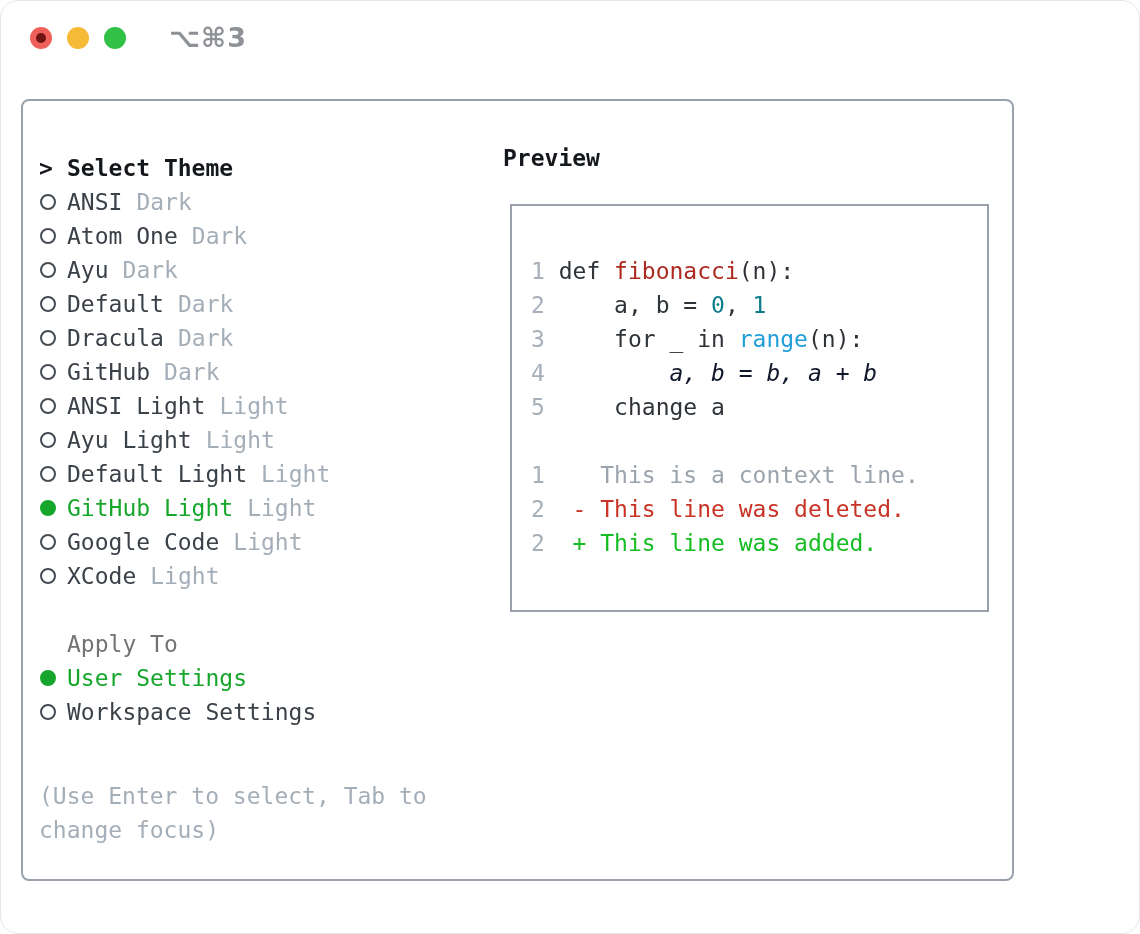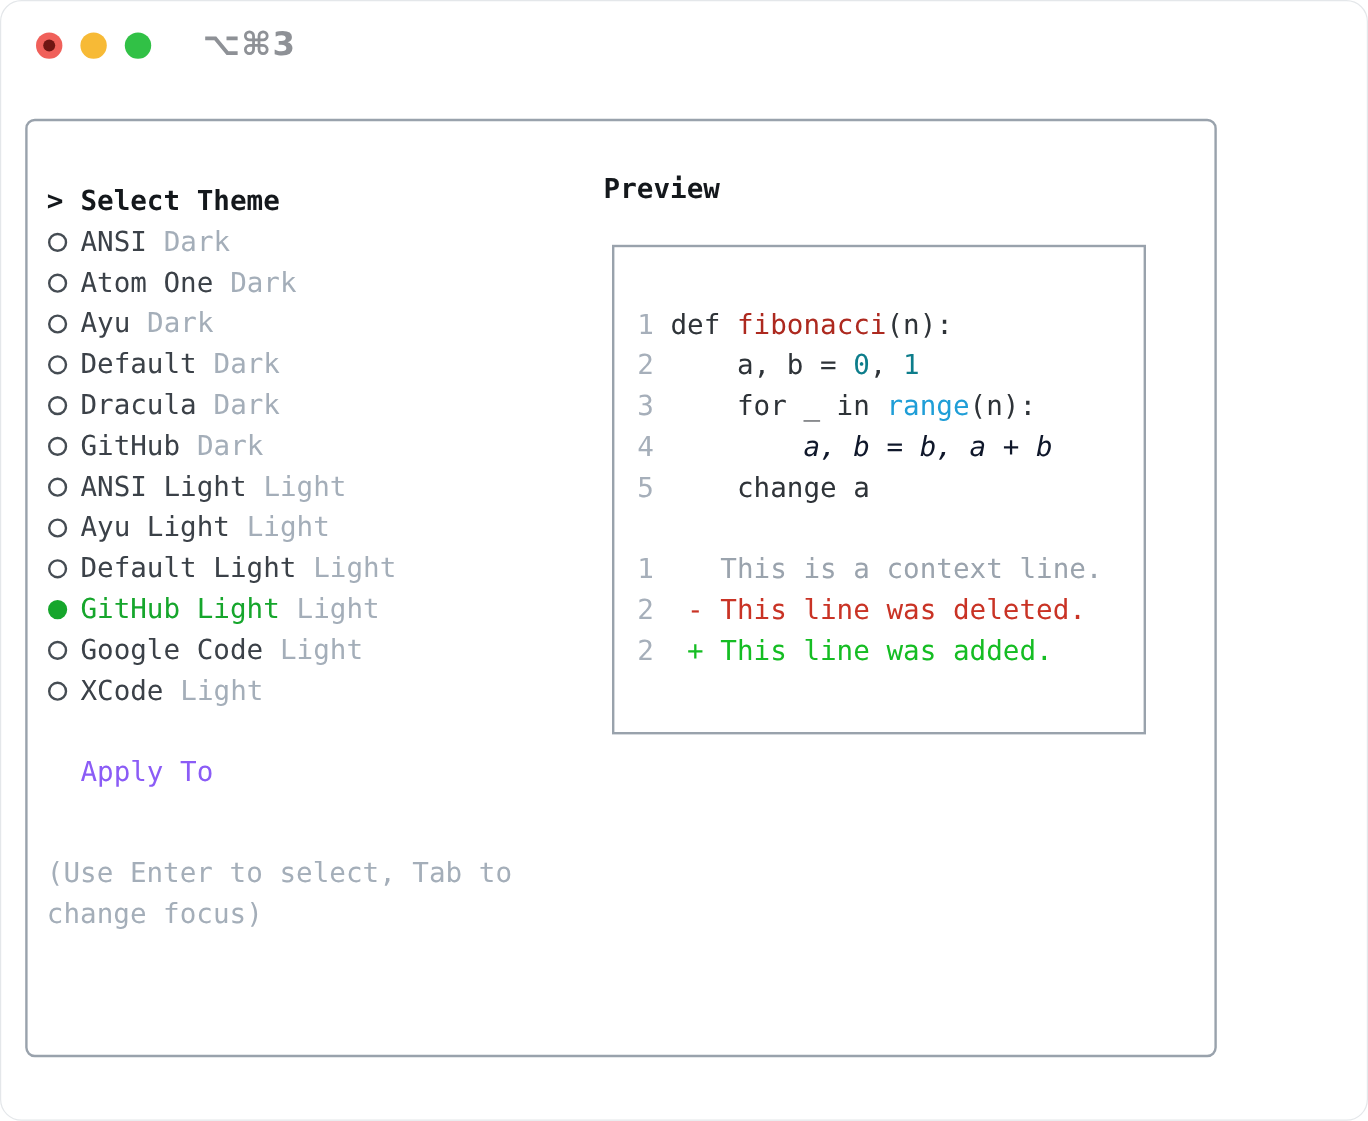--- a/index.html
+++ b/index.html
@@ -100,21 +100,21 @@
   }
   .header-label { font-weight: bold; color: #14181c; }
   .theme-name { color: #3b4148; }
   .row.selected .theme-name,
   .row.selected .apply-label { color: #16a62c; }
   .variant {
     color: #a4aeb9;
     margin-left: 14px;
     text-align: center;
   }
-  .section-label { color: #8b5cf6; }
+  .section-label { color: #737373; }
   .apply-label { color: #3b4148; }
   .apply-section { margin-top: 34px; }
   .help-text {
     margin-top: 50px;
     width: 420px;
     font-size: 23px;
     line-height: 34px;
     color: #a4aeb9;
   }
   
@@ -124,21 +124,21 @@
     height: 34px;
     display: flex;
     align-items: center;
     font-size: 23px;
     font-weight: bold;
     color: #14181c;
   }
   .preview-box {
     position: absolute;
     left: 487px; top: 103px;
-    width: 445px; height: 408px;
+    width: 479px; height: 408px;
     border: 2px solid #99a2ac;
     box-sizing: border-box;
     padding: 48px 0 0 19px;
     overflow: hidden;
   }
   .code-line {
     white-space: pre;
     font-size: 23px;
     line-height: 34px;
     height: 34px;
@@ -262,20 +262,35 @@
     <span class="theme-name">XCode</span>
     <span class="variant">Light</span>
   </div>
 </div>
 
       <div class="apply-section">
         <div class="row">
           <span class="gutter"></span>
           <span class="section-label">Apply To</span>
         </div>
+        <div id="apply-list">
+  <div class="row selected">
+    <span class="gutter">
+                <span class="radio selected"></span>
+              </span>
+    <span class="apply-label">User Settings</span>
+  </div>
+
+  <div class="row">
+    <span class="gutter">
+                <span class="radio"></span>
+              </span>
+    <span class="apply-label">Workspace Settings</span>
+  </div>
+</div>
       </div>
 
       <div class="help-text">(Use Enter to select, Tab to change focus)</div>
     </div>
 
     <div class="preview-label">Preview</div>
 
     <div class="preview-box" id="preview-box">
         <div class="code-line"><span style="color: rgb(166, 175, 186);">1</span><span style="color: rgb(46, 51, 56);"> def </span><span style="color: rgb(173, 41, 31);">fibonacci</span><span style="color: rgb(46, 51, 56);">(n):</span></div>
         <div class="code-line"><span style="color: rgb(166, 175, 186);">2</span><span style="color: rgb(46, 51, 56);">     a, b = </span><span style="color: rgb(13, 125, 139);">0</span><span style="color: rgb(46, 51, 56);">, </span><span style="color: rgb(13, 125, 139);">1</span></div>

